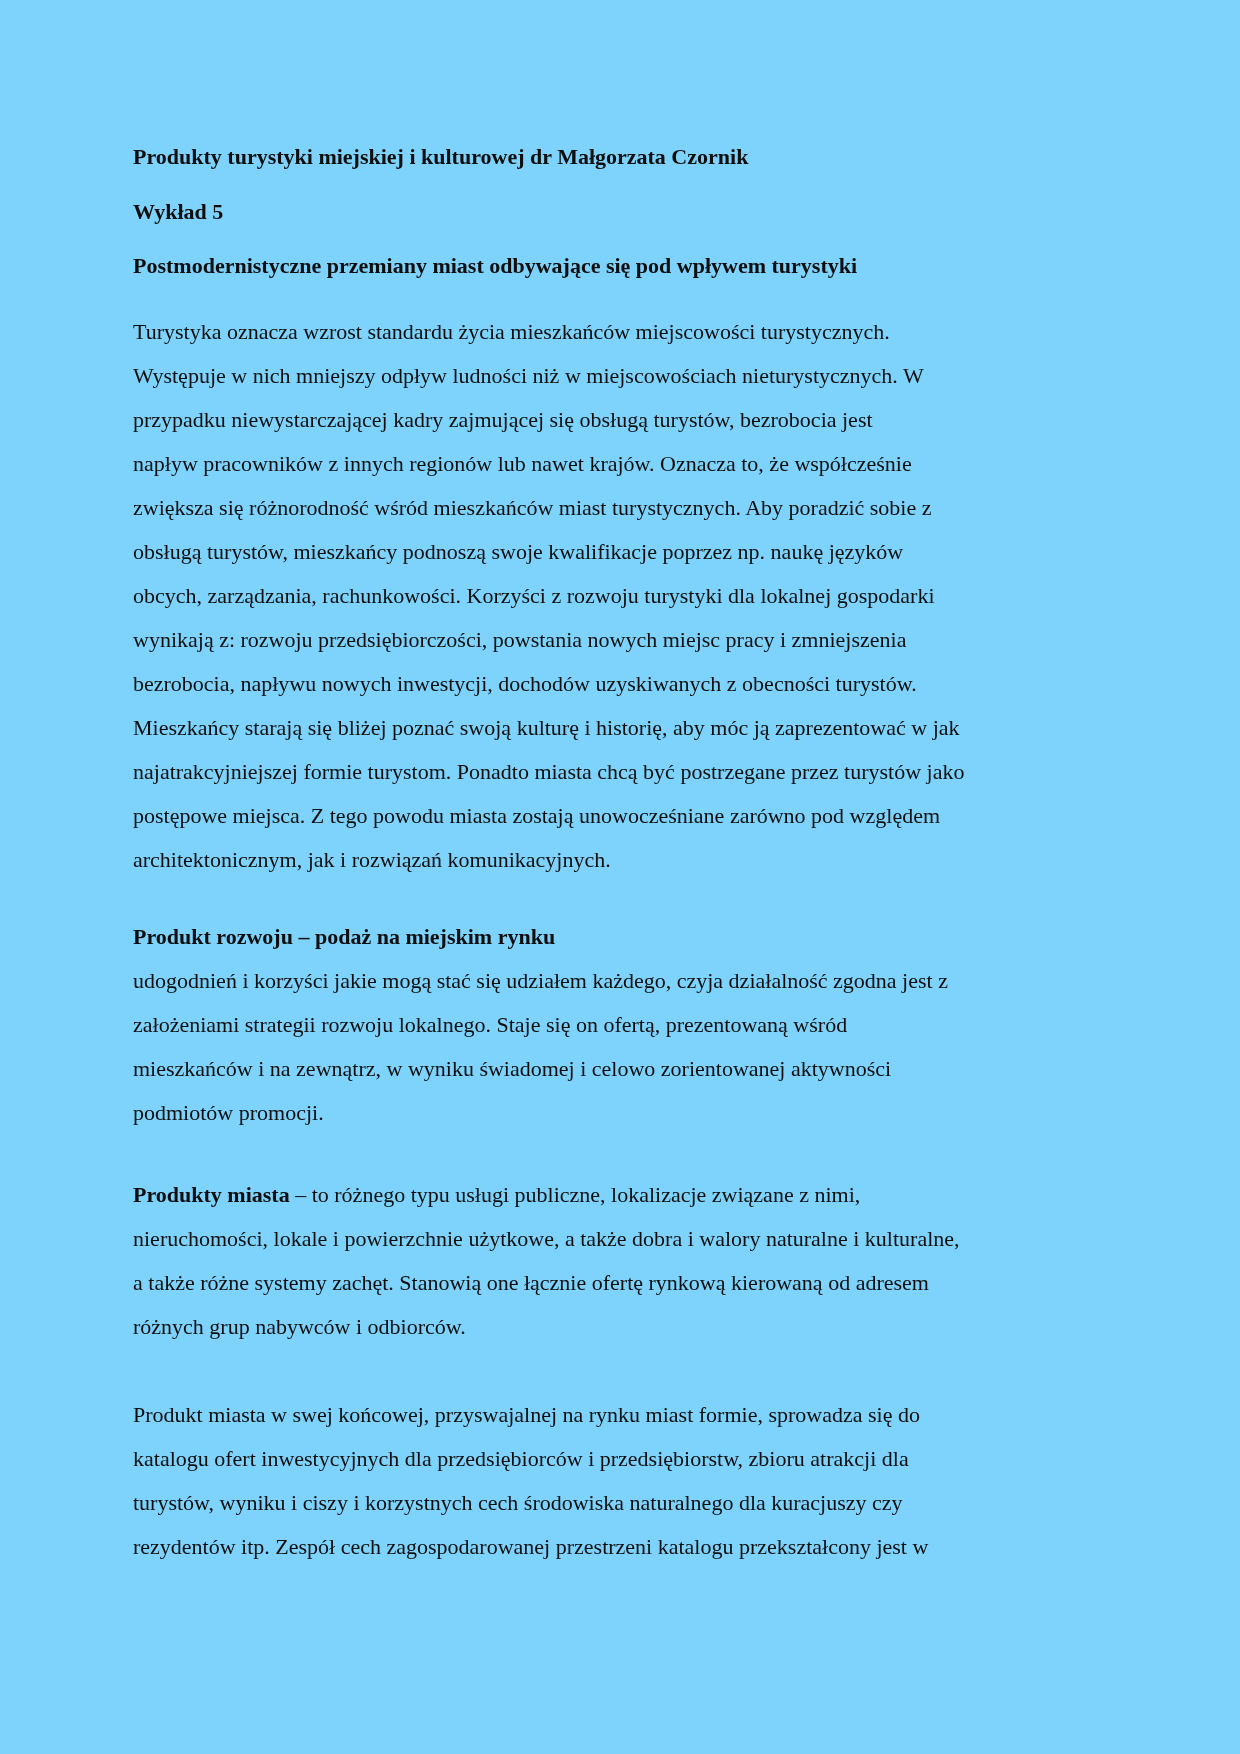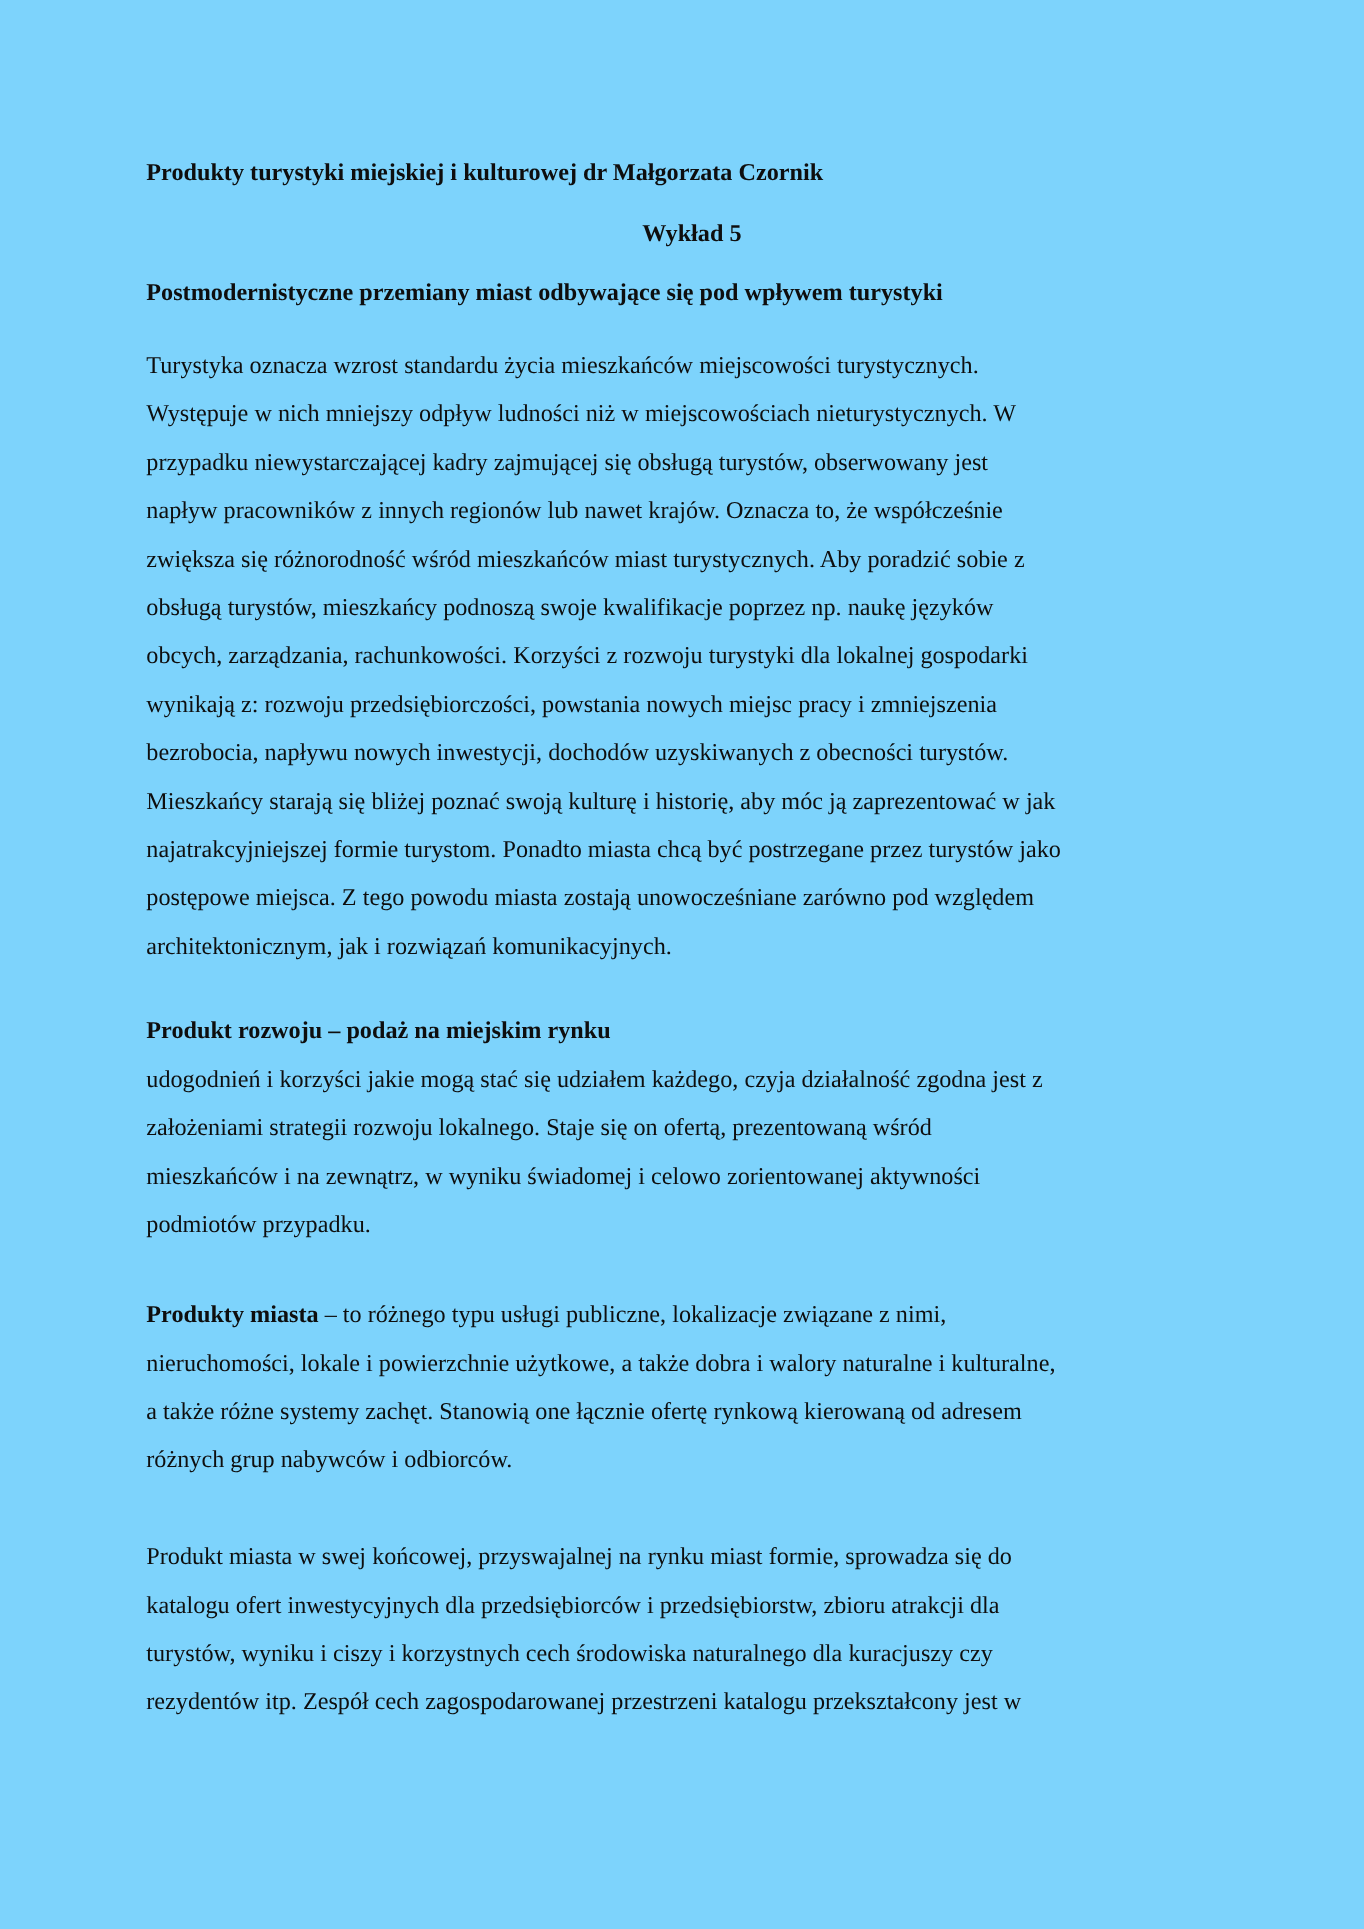--- a/index.html
+++ b/index.html
@@ -18,21 +18,21 @@
     font-family: "Liberation Serif", "DejaVu Serif", serif;
     font-size: 22px;
     line-height: 44px;
     box-sizing: border-box;
     padding: 135px 115px 0 133px;
     overflow: hidden;
   }
   .bold { font-weight: 700; }
   .line { white-space: nowrap; }
   .doc-title    { margin-top: 0; }
-  .doc-lecture  { margin-top: 11px; text-align: center; }
+  .doc-lecture  { margin-top: 11px; }
   .doc-heading  { margin-top: 10px; }
   .para-1       { margin-top: 22px; }
   .section2-heading { margin-top: 33px; }
   .para-2       { margin-top: 0; }
   .para-3       { margin-top: 38px; }
   .para-4       { margin-top: 44px; }
 </style>
 </head>
 <body>
 
@@ -40,40 +40,40 @@
 
   <div class="doc-title bold line">Produkty turystyki miejskiej i kulturowej dr Małgorzata Czornik</div>
 
   <div class="doc-lecture bold line">Wykład 5</div>
 
   <div class="doc-heading bold line">Postmodernistyczne przemiany miast odbywające się pod wpływem turystyki</div>
 
   <div class="para-1">
       <div class="line">Turystyka oznacza wzrost standardu życia mieszkańców miejscowości turystycznych.</div>
       <div class="line">Występuje w nich mniejszy odpływ ludności niż w miejscowościach nieturystycznych. W</div>
-      <div class="line">przypadku niewystarczającej kadry zajmującej się obsługą turystów, obserwowany jest</div>
+      <div class="line">przypadku niewystarczającej kadry zajmującej się obsługą turystów, bezrobocia jest</div>
       <div class="line">napływ pracowników z innych regionów lub nawet krajów. Oznacza to, że współcześnie</div>
       <div class="line">zwiększa się różnorodność wśród mieszkańców miast turystycznych. Aby poradzić sobie z</div>
       <div class="line">obsługą turystów, mieszkańcy podnoszą swoje kwalifikacje poprzez np. naukę języków</div>
       <div class="line">obcych, zarządzania, rachunkowości. Korzyści z rozwoju turystyki dla lokalnej gospodarki</div>
       <div class="line">wynikają z: rozwoju przedsiębiorczości, powstania nowych miejsc pracy i zmniejszenia</div>
       <div class="line">bezrobocia, napływu nowych inwestycji, dochodów uzyskiwanych z obecności turystów.</div>
       <div class="line">Mieszkańcy starają się bliżej poznać swoją kulturę i historię, aby móc ją zaprezentować w jak</div>
       <div class="line">najatrakcyjniejszej formie turystom. Ponadto miasta chcą być postrzegane przez turystów jako</div>
       <div class="line">postępowe miejsca. Z tego powodu miasta zostają unowocześniane zarówno pod względem</div>
       <div class="line">architektonicznym, jak i rozwiązań komunikacyjnych.</div>
     </div>
 
   <div class="section2-heading bold line">Produkt rozwoju – podaż na miejskim rynku</div>
 
   <div class="para-2">
       <div class="line">udogodnień i korzyści jakie mogą stać się udziałem każdego, czyja działalność zgodna jest z</div>
       <div class="line">założeniami strategii rozwoju lokalnego. Staje się on ofertą, prezentowaną wśród</div>
       <div class="line">mieszkańców i na zewnątrz, w wyniku świadomej i celowo zorientowanej aktywności</div>
-      <div class="line">podmiotów przypadku.</div>
+      <div class="line">podmiotów promocji.</div>
     </div>
 
   <div class="para-3">
     <div class="line">
       <span class="bold">Produkty miasta</span><span> – to różnego typu usługi publiczne, lokalizacje związane z nimi,</span>
     </div>
     <div>
         <div class="line">nieruchomości, lokale i powierzchnie użytkowe, a także dobra i walory naturalne i kulturalne,</div>
         <div class="line">a także różne systemy zachęt. Stanowią one łącznie ofertę rynkową kierowaną od adresem</div>
         <div class="line">różnych grup nabywców i odbiorców.</div>

